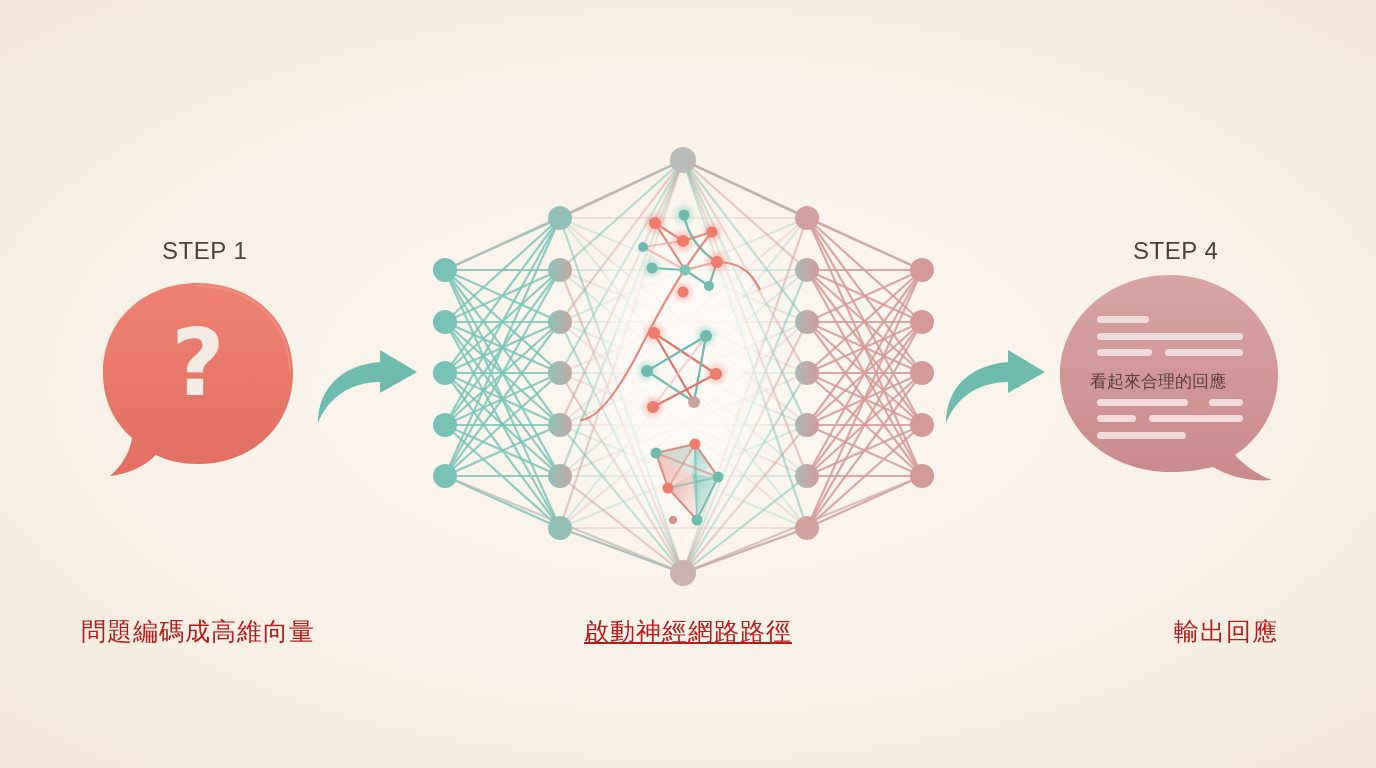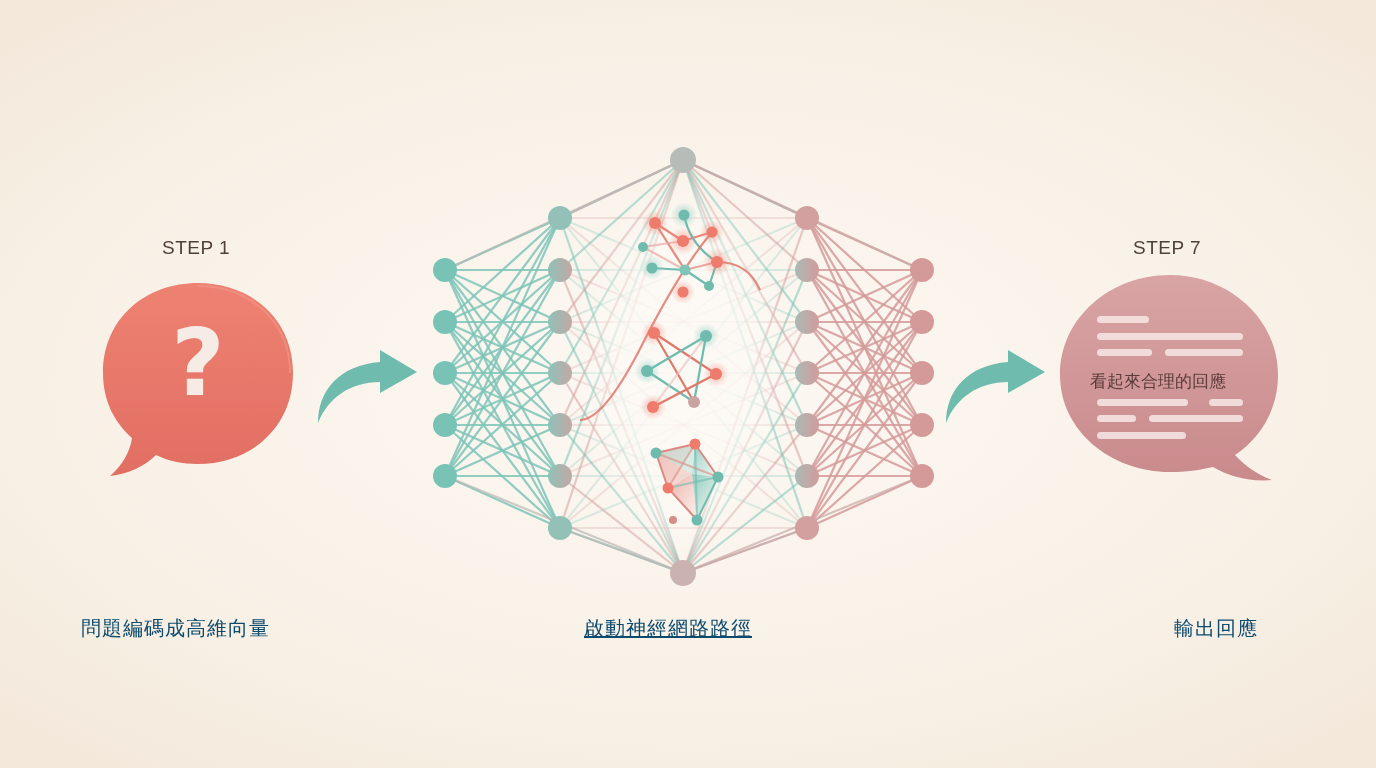--- a/index.html
+++ b/index.html
@@ -3,25 +3,25 @@
 <meta charset="utf-8">
 <style>
   html, body { margin: 0; padding: 0; }
   body {
     width: 1376px; height: 768px; overflow: hidden; position: relative;
     background: radial-gradient(ellipse 70% 65% at 50% 50%, #fcf8f3 0%, #f8f0e5 70%, #f3e8da 100%);
     font-family: "DejaVu Sans", "Liberation Sans", sans-serif;
     color: #4a3a34;
   }
   .step-label {
-    position: absolute; font-size: 19px; letter-spacing: 0.5px; color: #4f403a;
+    position: absolute; font-size: 24px; letter-spacing: 0.5px; color: #4f403a;
     font-family: "Liberation Sans", "DejaVu Sans", sans-serif;
   }
   .caption {
-    position: absolute; font-size: 20px; color: #0c4a6e; letter-spacing: 1px;
+    position: absolute; font-size: 25px; color: #b91c1c; letter-spacing: 1px;
     white-space: nowrap;
   }
   svg { position: absolute; left: 0; top: 0; }
   .bubble-text {
     position: absolute; font-size: 17px; color: #5a3d3a; white-space: nowrap;
   }
 </style>
 </head>
 <body>
 
@@ -349,21 +349,21 @@
       <rect x="1097" y="399" width="91" height="7" rx="3.5"></rect>
       <rect x="1209" y="399" width="34" height="7" rx="3.5"></rect>
       <rect x="1097" y="415" width="39" height="7" rx="3.5"></rect>
       <rect x="1149" y="415" width="94" height="7" rx="3.5"></rect>
       <rect x="1097" y="432" width="89" height="7" rx="3.5"></rect>
     </g>
   </g>
 </svg>
 
 <div class="step-label" style="left:162px; top:237px;">STEP 1</div>
-<div class="step-label" style="left:1133px; top:237px;">STEP 7</div>
+<div class="step-label" style="left:1133px; top:237px;">STEP 4</div>
 
 <div style="position:absolute; left:166px; top:318px; width:64px; text-align:center; font-size:92px; font-weight:bold; color:#f7ebe6; line-height:1; font-family:'DejaVu Sans', sans-serif;">?</div>
 
 <div class="bubble-text" style="left:1090px; top:370px;text-align:right;">看起來合理的回應</div>
 
 <div class="caption" style="left:81px; top:615px;">問題編碼成高維向量</div>
 <div class="caption" style="left:584px; top:615px;text-decoration:underline;">啟動神經網路路徑</div>
 <div class="caption" style="left:1174px; top:615px;">輸出回應</div>
 
 </body></html>

